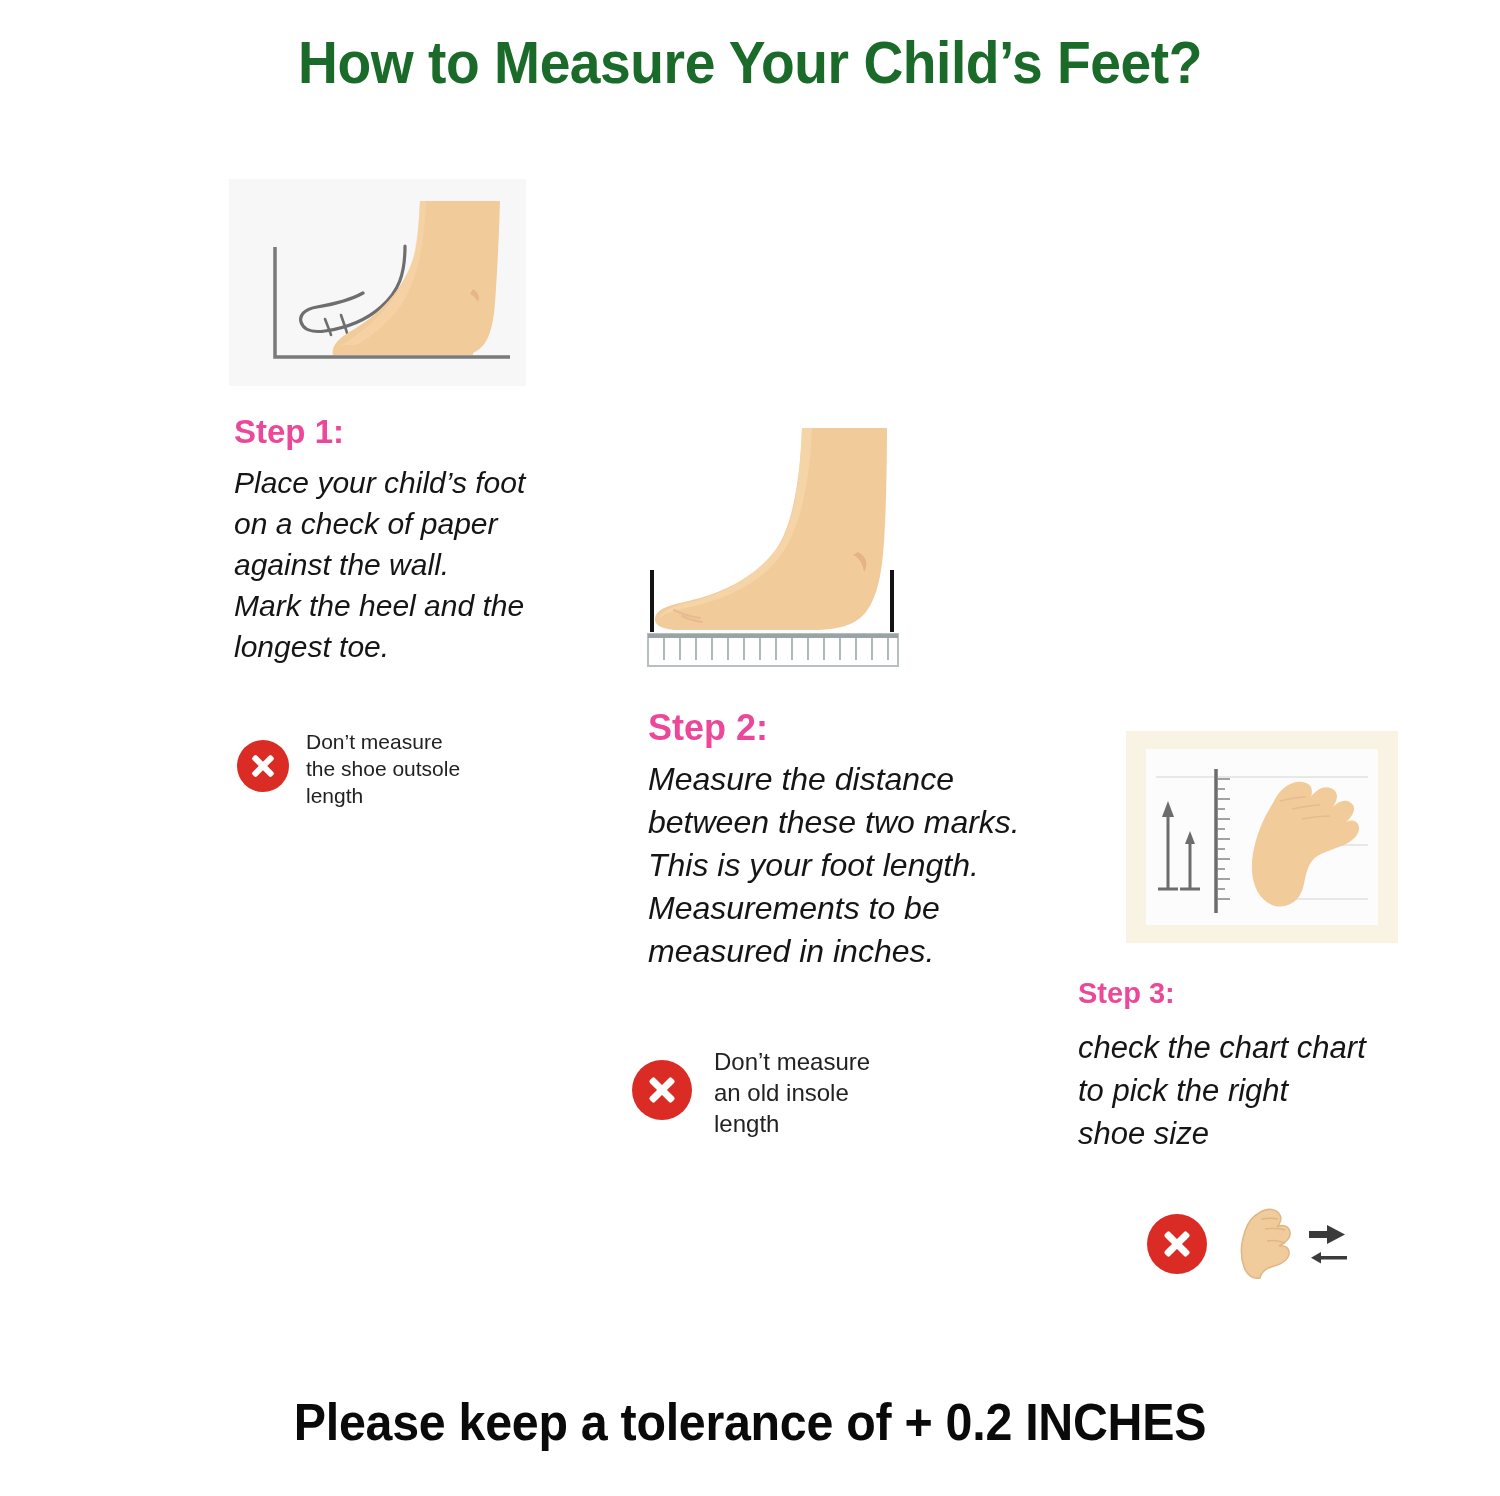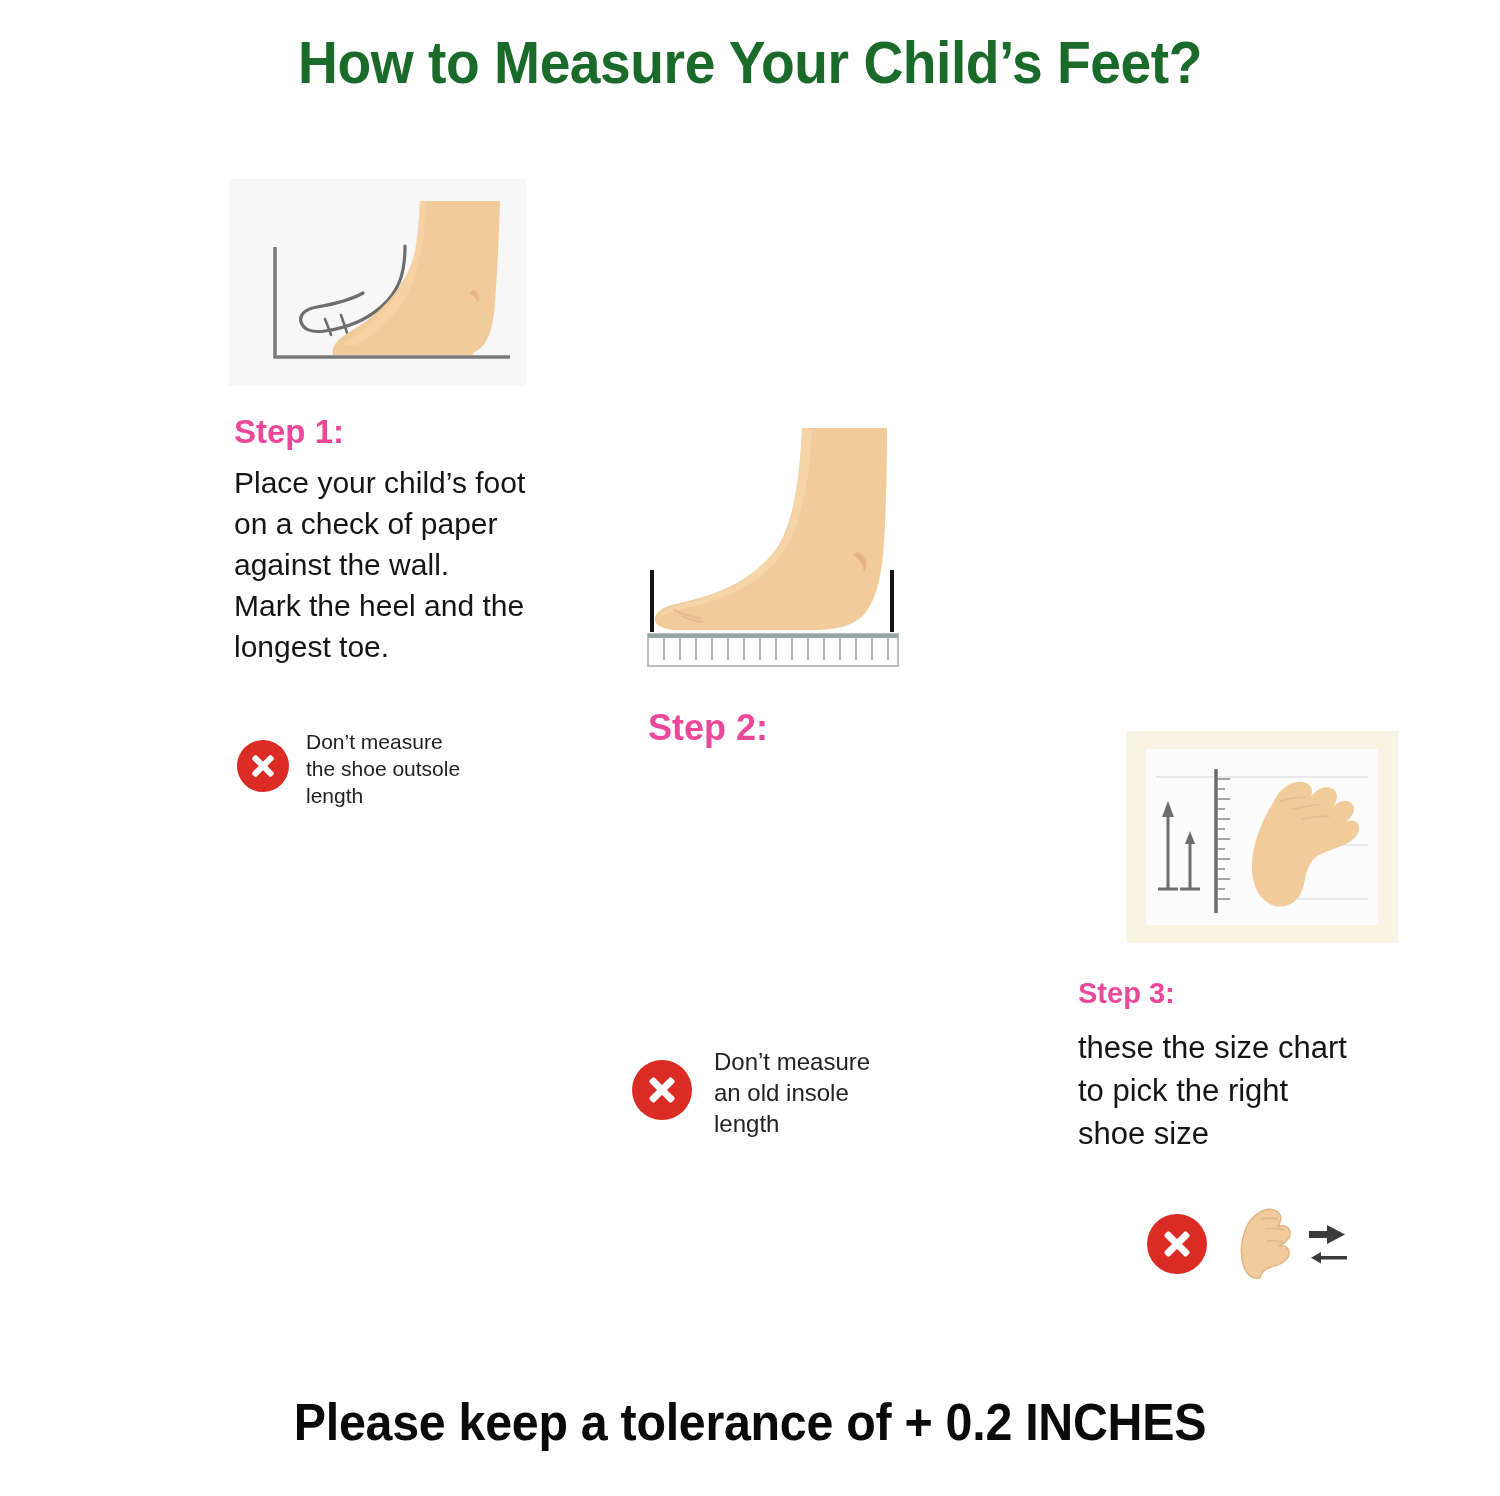--- a/index.html
+++ b/index.html
@@ -59,20 +59,21 @@
     color: #ec4899;
     white-space: nowrap;
   }
   .step-body {
     position: absolute;
     color: #151515;
     font-weight: normal;
   }
   .step-body p {
     margin: 0 0 0 0;
+    font-style: italic;
   }
 
   
   #s1-head { left: 234px; top: 413px; font-size: 33px; }
   #s1-body { left: 234px; top: 462px; font-size: 30px; line-height: 41px; width: 330px; }
   #s1-body .gap { margin-top: 0; }
 
   
   #s2-head { left: 648px; top: 707px; font-size: 36px; }
   #s2-body { left: 648px; top: 758px; font-size: 32px; line-height: 43px; width: 430px; }
@@ -248,20 +249,27 @@
         <line x1="200" y1="218" x2="200" y2="240"></line>
         <line x1="216" y1="218" x2="216" y2="240"></line>
         <line x1="232" y1="218" x2="232" y2="240"></line>
         <line x1="248" y1="218" x2="248" y2="240"></line>
       </g>
     </svg>
   </div>
 
   <div class="step-head" id="s2-head">Step 2:</div>
 
+  <div class="step-body" id="s2-body">
+    <p>Measure the distance</p>
+    <p>between these two marks.</p>
+    <p>This is your foot length.</p>
+    <p>Measurements to be</p>
+    <p>measured in inches.</p>
+  </div>
 
   <div class="warn" id="warn2">
     <div class="circle"></div>
     <div class="warn-text">
       <div>Don’t measure</div>
       <div>an old insole</div>
       <div>length</div>
     </div>
   </div>
 
@@ -324,21 +332,21 @@
           <path d="M 146,60 C 156,58 166,56 174,56"></path>
           <path d="M 156,70 C 166,68 176,67 184,67"></path>
         </g>
       </svg>
     </div>
   </div>
 
   <div class="step-head" id="s3-head">Step 3:</div>
 
   <div class="step-body" id="s3-body">
-    <p>these the size chart</p>
+    <p>check the chart chart</p>
     <p>to pick the right</p>
     <p>shoe size</p>
   </div>
 
   <div class="warn" id="warn3">
     <div class="circle"></div>
     <div class="foot-icon">
       <svg width="62" height="78" viewBox="0 0 62 78">
         <path d="M 24,8
                  C 33,2 42,4 45,10

